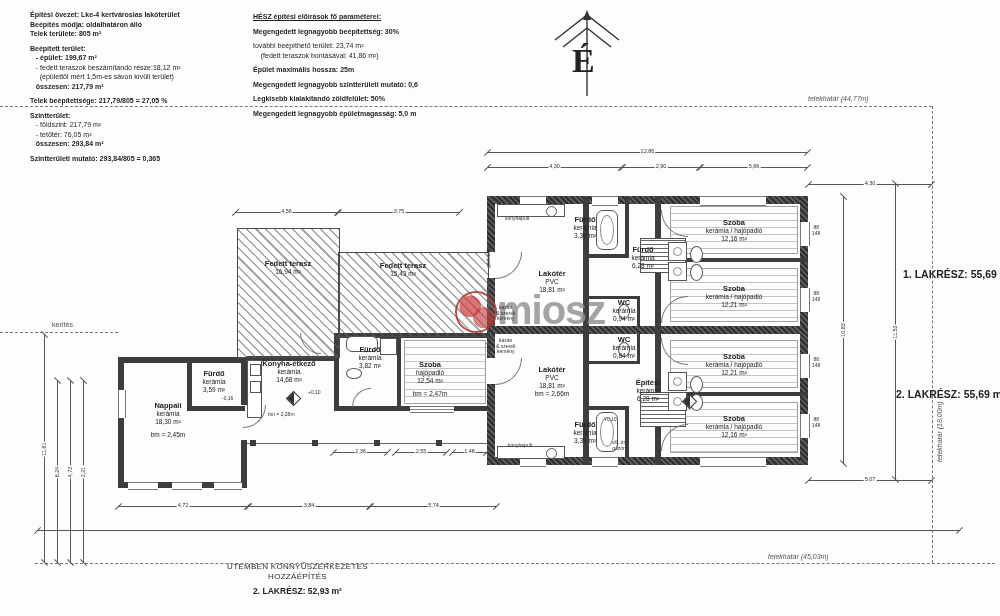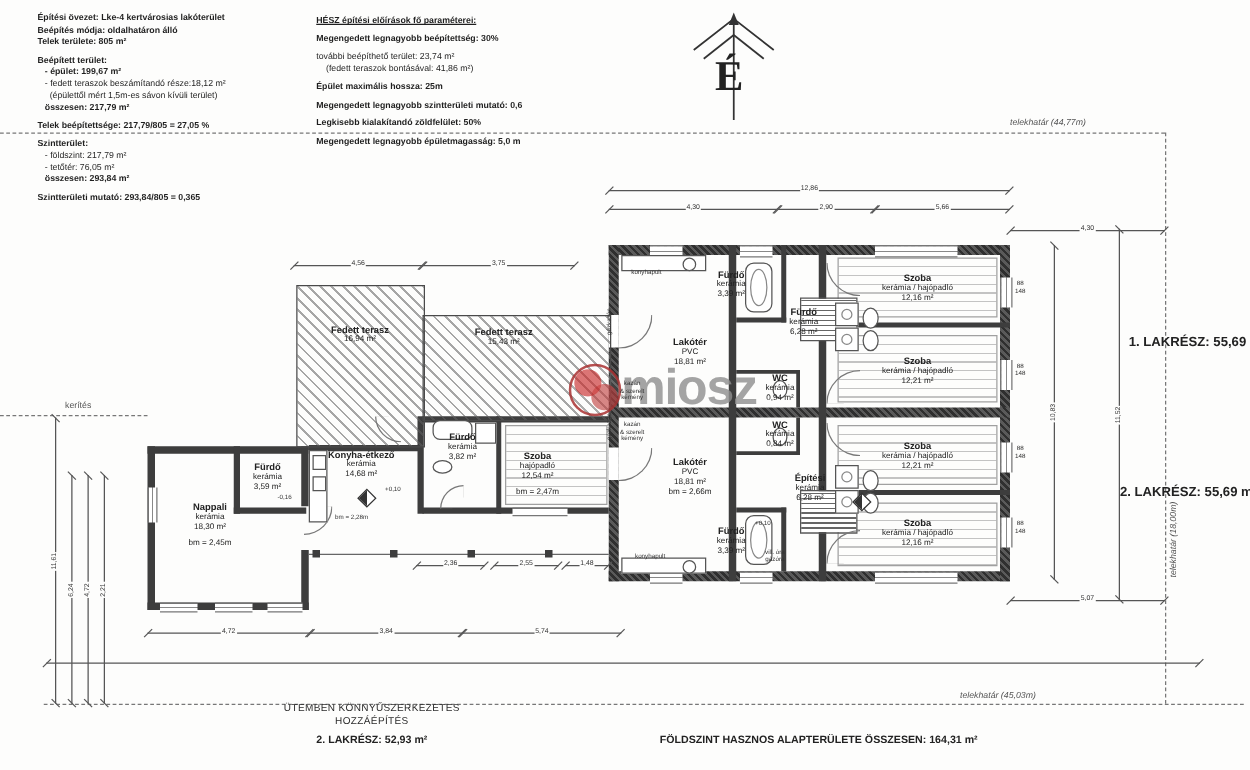--- a/index.html
+++ b/index.html
@@ -194,21 +194,20 @@
   <div class="lvl" style="left:684px;top:396px;"></div>
 
   <div class="heading" style="left:903px;top:268px;font-size:10.5px;white-space:nowrap;">1. LAKRÉSZ: 55,69 m²</div>
   <div class="heading" style="left:896px;top:388px;font-size:10.5px;white-space:nowrap;">2. LAKRÉSZ: 55,69 m²</div>
 
   <div class="abs" style="left:180px;top:562px;width:235px;text-align:center;font-size:8px;line-height:10px;letter-spacing:.3px;">
     <div>ÜTEMBEN KÖNNYŰSZERKEZETES</div>
     <div>HOZZÁÉPÍTÉS</div>
   </div>
   <div class="heading" style="left:215px;top:586px;width:165px;text-align:center;font-size:8.5px;">2. LAKRÉSZ: 52,93 m²</div>
-  <div class="heading" style="left:470px;top:586px;width:370px;text-align:center;font-size:8.5px;">FÖLDSZINT HASZNOS ALAPTERÜLETE ÖSSZESEN: 164,31 m²</div>
 
   <div class="wm-circle" style="left:455px;top:291px;"></div>
   <div class="wm-text" style="left:497px;top:288px;">miosz</div>
 
 <div class="rlabel" style="left: 552px; top: 270px;">
       <div class="t">Lakótér</div>
       <div>PVC</div>
       <div>18,81 m²</div>
     </div>
     <div class="rlabel" style="left: 585px; top: 216px;">

